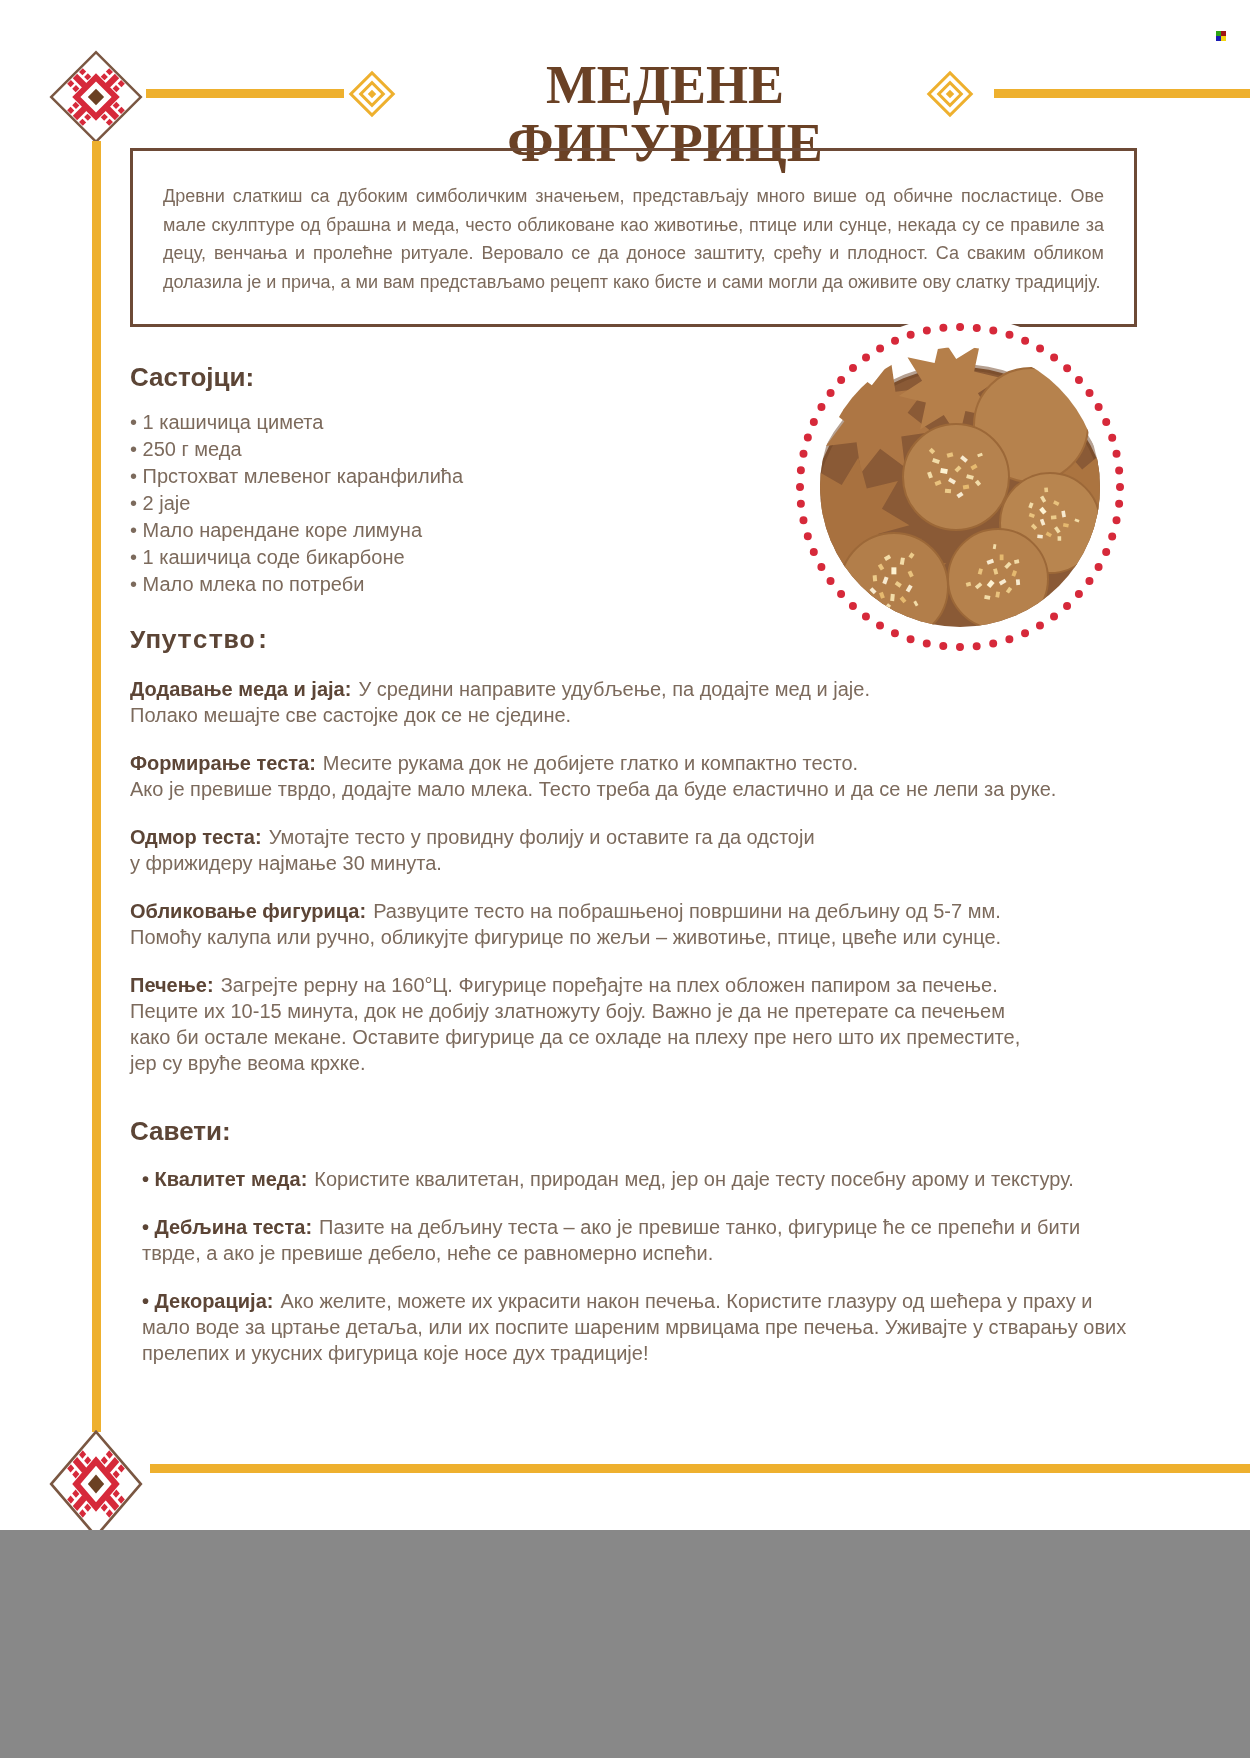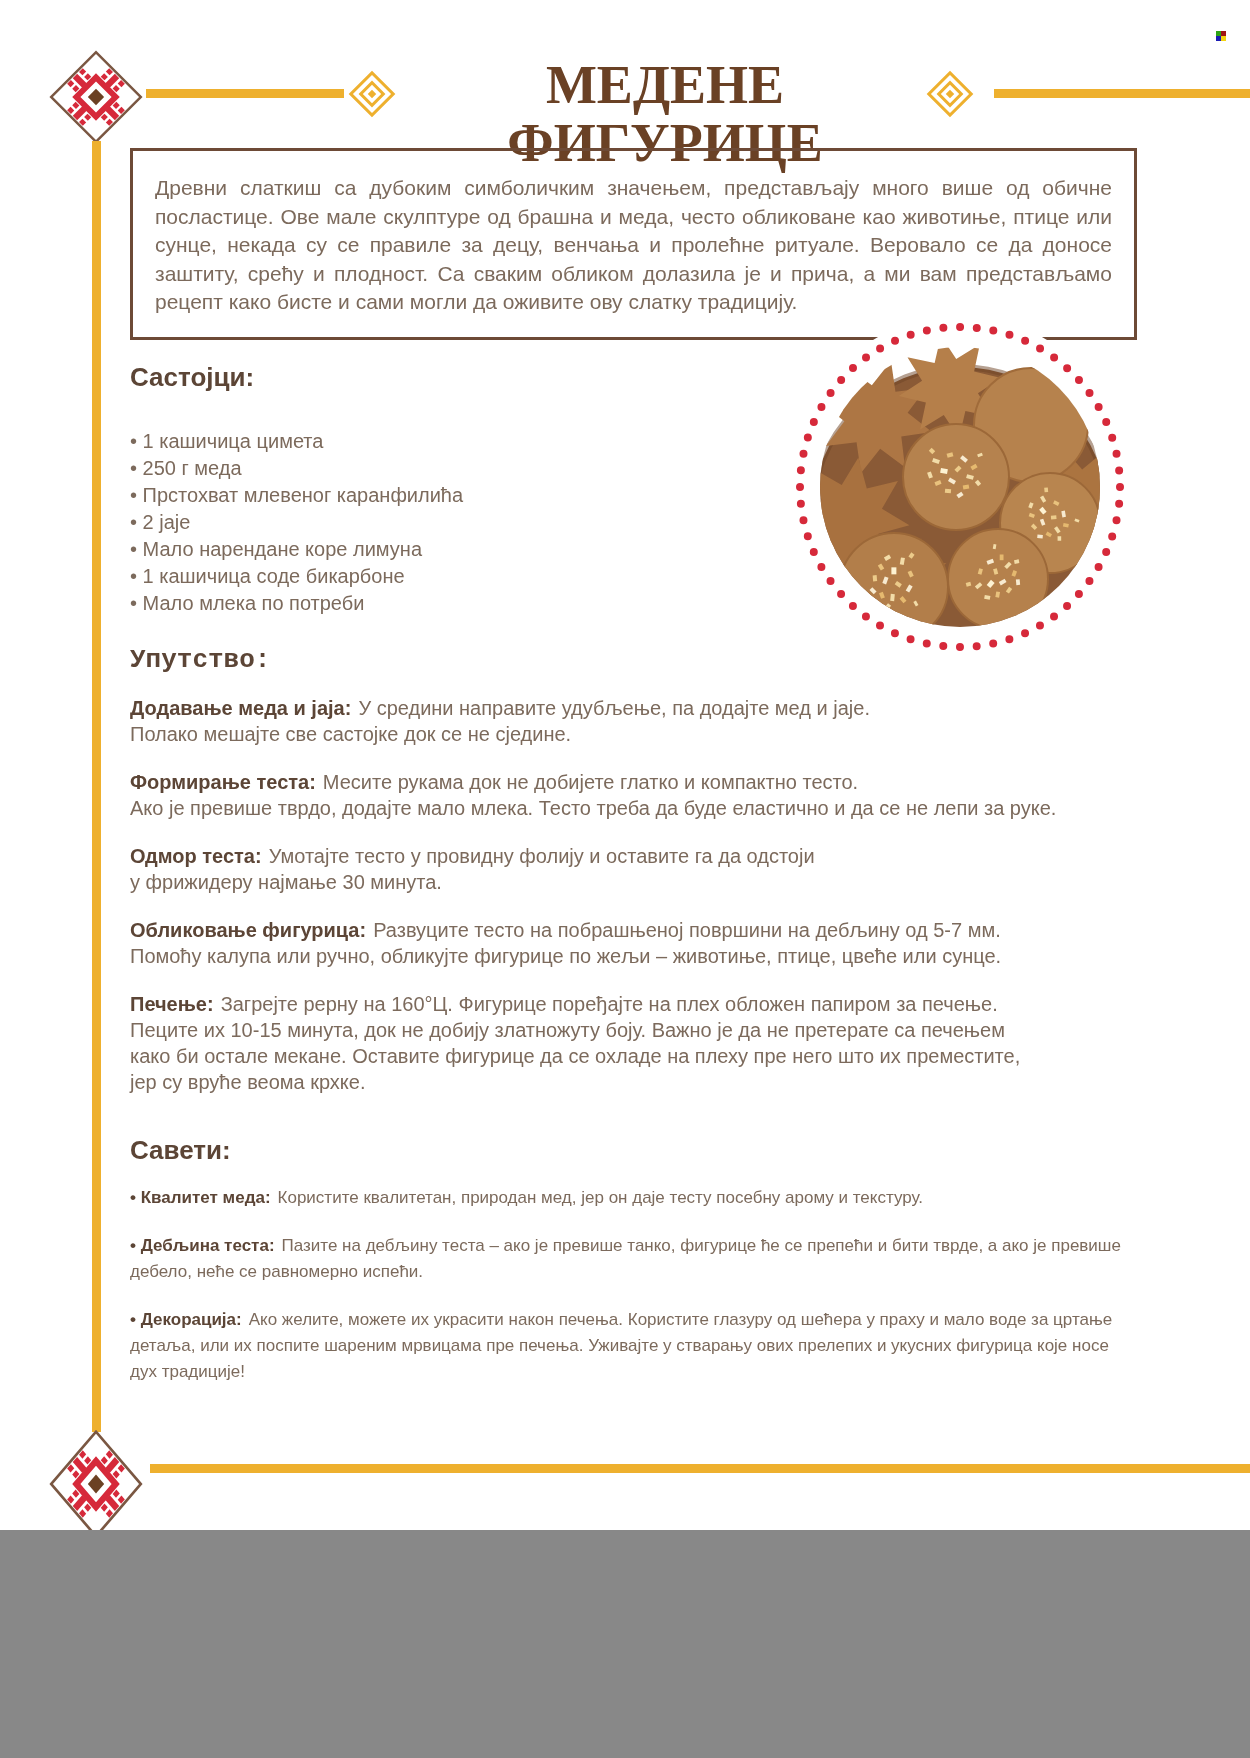--- a/index.html
+++ b/index.html
@@ -23,38 +23,38 @@
   #orn-top{left:48px;top:49px;}
   #orn-bottom{left:48px;top:1428px;}
   .minidia{position:absolute;}
   #dia-left{left:348px;top:70px;}
   #dia-right{left:926px;top:70px;}
   #artifact{position:absolute;left:1216px;top:31px;width:10px;height:10px;font-size:0;line-height:0;}
   #artifact i{display:inline-block;width:5px;height:5px;}
   
   #intro-box{position:absolute;left:130px;top:148px;width:1007px;box-sizing:border-box;
      border:3px solid var(--border);padding:23px 22px 20px 22px;}
-  #intro-box p{margin:0;font-size:21px;line-height:28.5px;color:var(--text);text-align:justify;}
+  #intro-box p{margin:8px;font-size:18px;line-height:28.5px;color:var(--text);text-align:justify;}
   
   #photo{position:absolute;left:788px;top:315px;width:344px;height:344px;margin:0;}
   
   #content{position:absolute;left:130px;top:362px;width:1007px;}
   .h{margin:0;font-size:26px;line-height:30px;font-weight:bold;color:var(--heading);
      font-family:"Liberation Sans",sans-serif;}
-  .h.ing{margin-bottom:36px;}
+  .h.ing{margin-bottom:17px;}
   .h.instr{margin-top:28px;font-family:Liberation Mono, monospace;}
   .h.tipsh{margin-top:40px;}
   #ingredients-list{margin:0;padding:0;list-style:none;width:640px;}
   #ingredients-list li{font-size:20px;line-height:27px;color:var(--text);}
   #ingredients-list li::before{content:"• ";}
   p.step{margin:22px 0 0 0;font-size:20px;line-height:26px;color:var(--text);}
   p.step:first-of-type{margin-top:20px;}
   .lead{font-weight:bold;color:var(--heading);margin-right:7px;}
   .step-text,.tip-text{white-space:pre-line;}
-  p.tip{margin:20px 0 0 0;font-size:17px;line-height:26px;color:var(--text);}
+  p.tip{margin:20px 0 0 12px;font-size:20px;line-height:26px;color:var(--text);}
   p.tip + p.tip{margin-top:22px;}
   p.tip::before{content:"• ";font-weight:bold;color:var(--heading);}
   
   #wood{position:absolute;left:0;top:1540px;width:1250px;height:218px;
     background:
       repeating-linear-gradient(90deg, rgba(0,0,0,.08) 0 2px, rgba(255,255,255,.025) 2px 5px, rgba(0,0,0,0) 5px 9px),
       linear-gradient(90deg,#66422e 0,#66422e 213px,#3f2516 215px,#6d4731 217px,#6d4731 393px,#452a19 395px,#5d3a27 397px,#5d3a27 652px,#3a2213 655px,#714a33 658px,#714a33 808px,#452a19 810px,#5a3723 812px,#5a3723 988px,#3a2213 991px,#684430 993px,#684430 1188px,#452a19 1190px,#603d2a 1192px,#603d2a 1250px);}
   #lace{position:absolute;left:0;top:1537px;width:1250px;height:46px;
     background:
       radial-gradient(circle 3px at 10.4px 15px, rgba(80,48,31,.55) 0 2.2px, transparent 3px) repeat-x 0 0/41.7px 46px,

